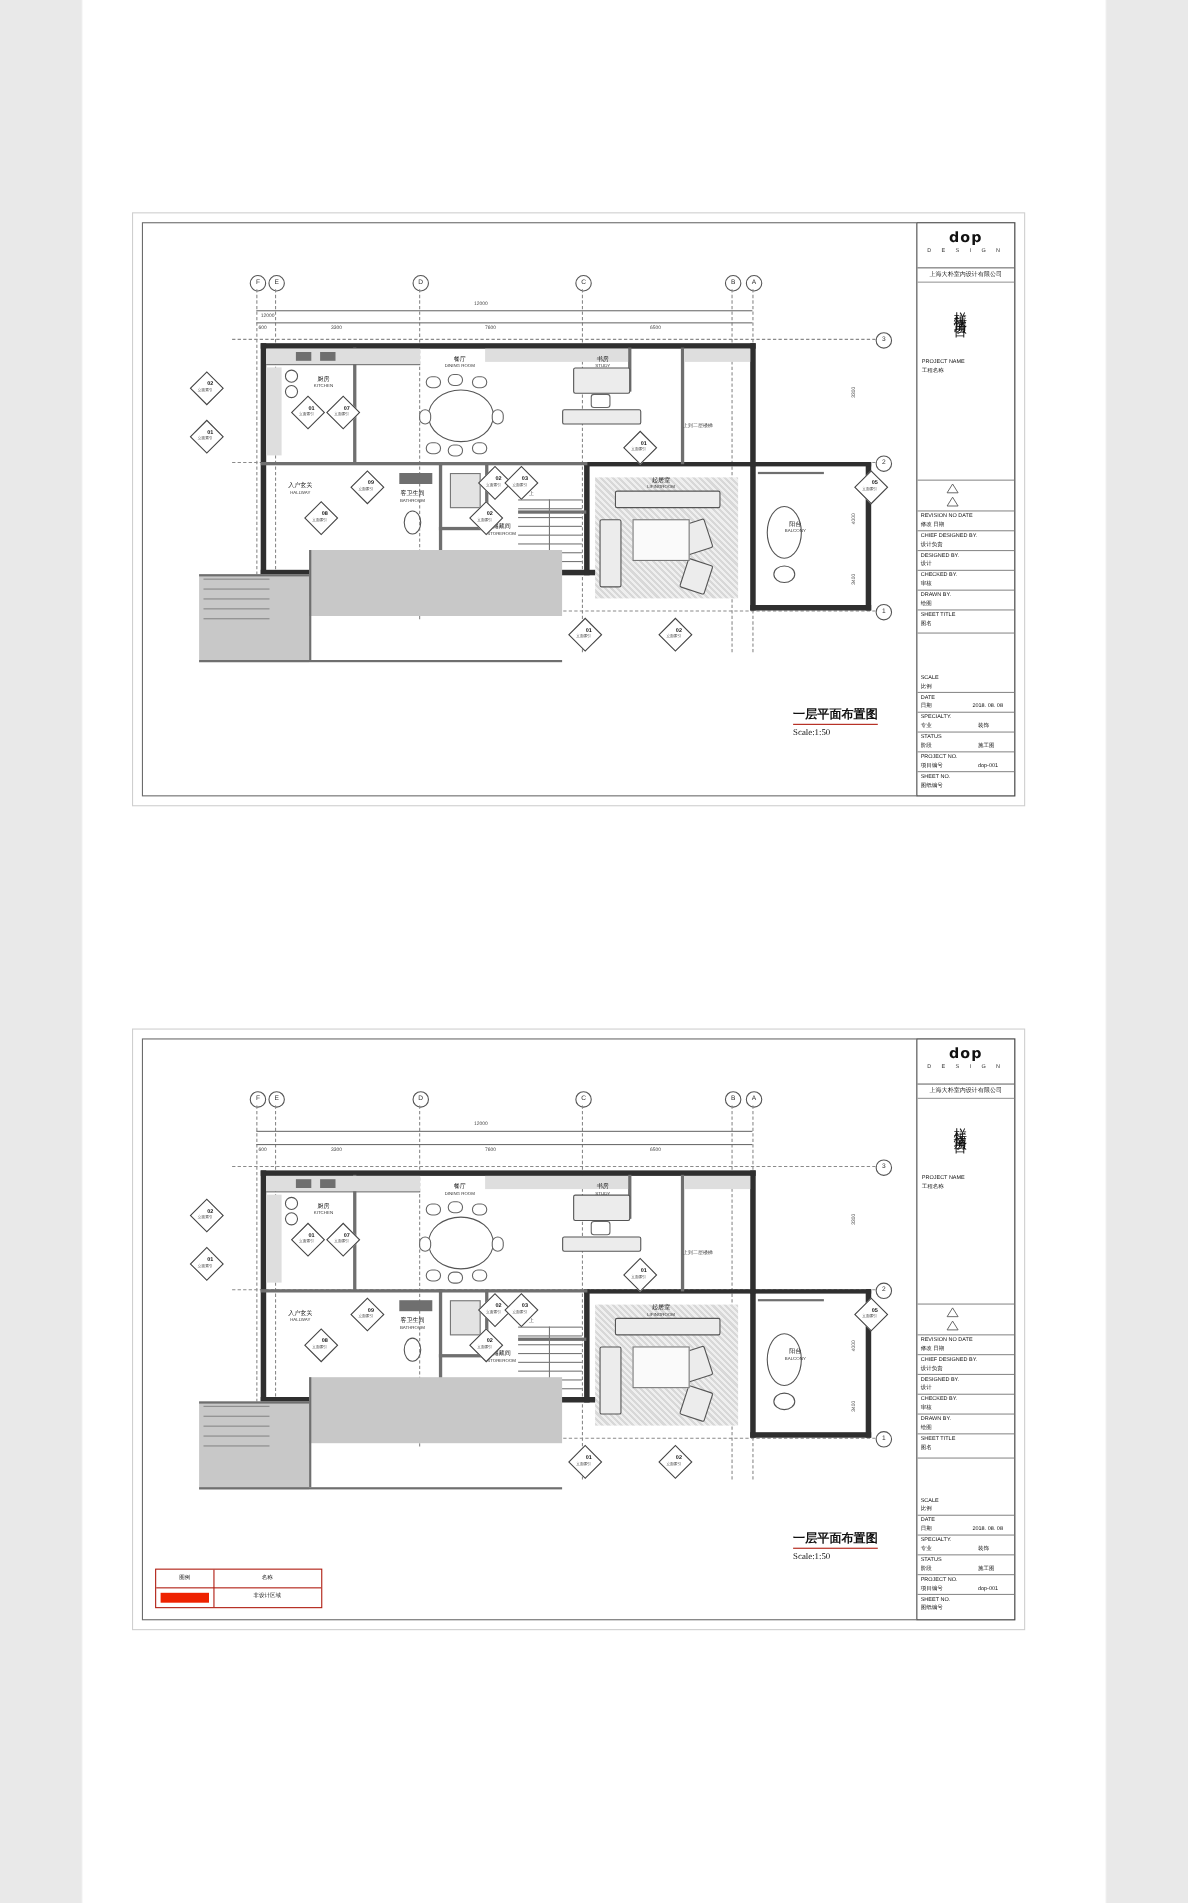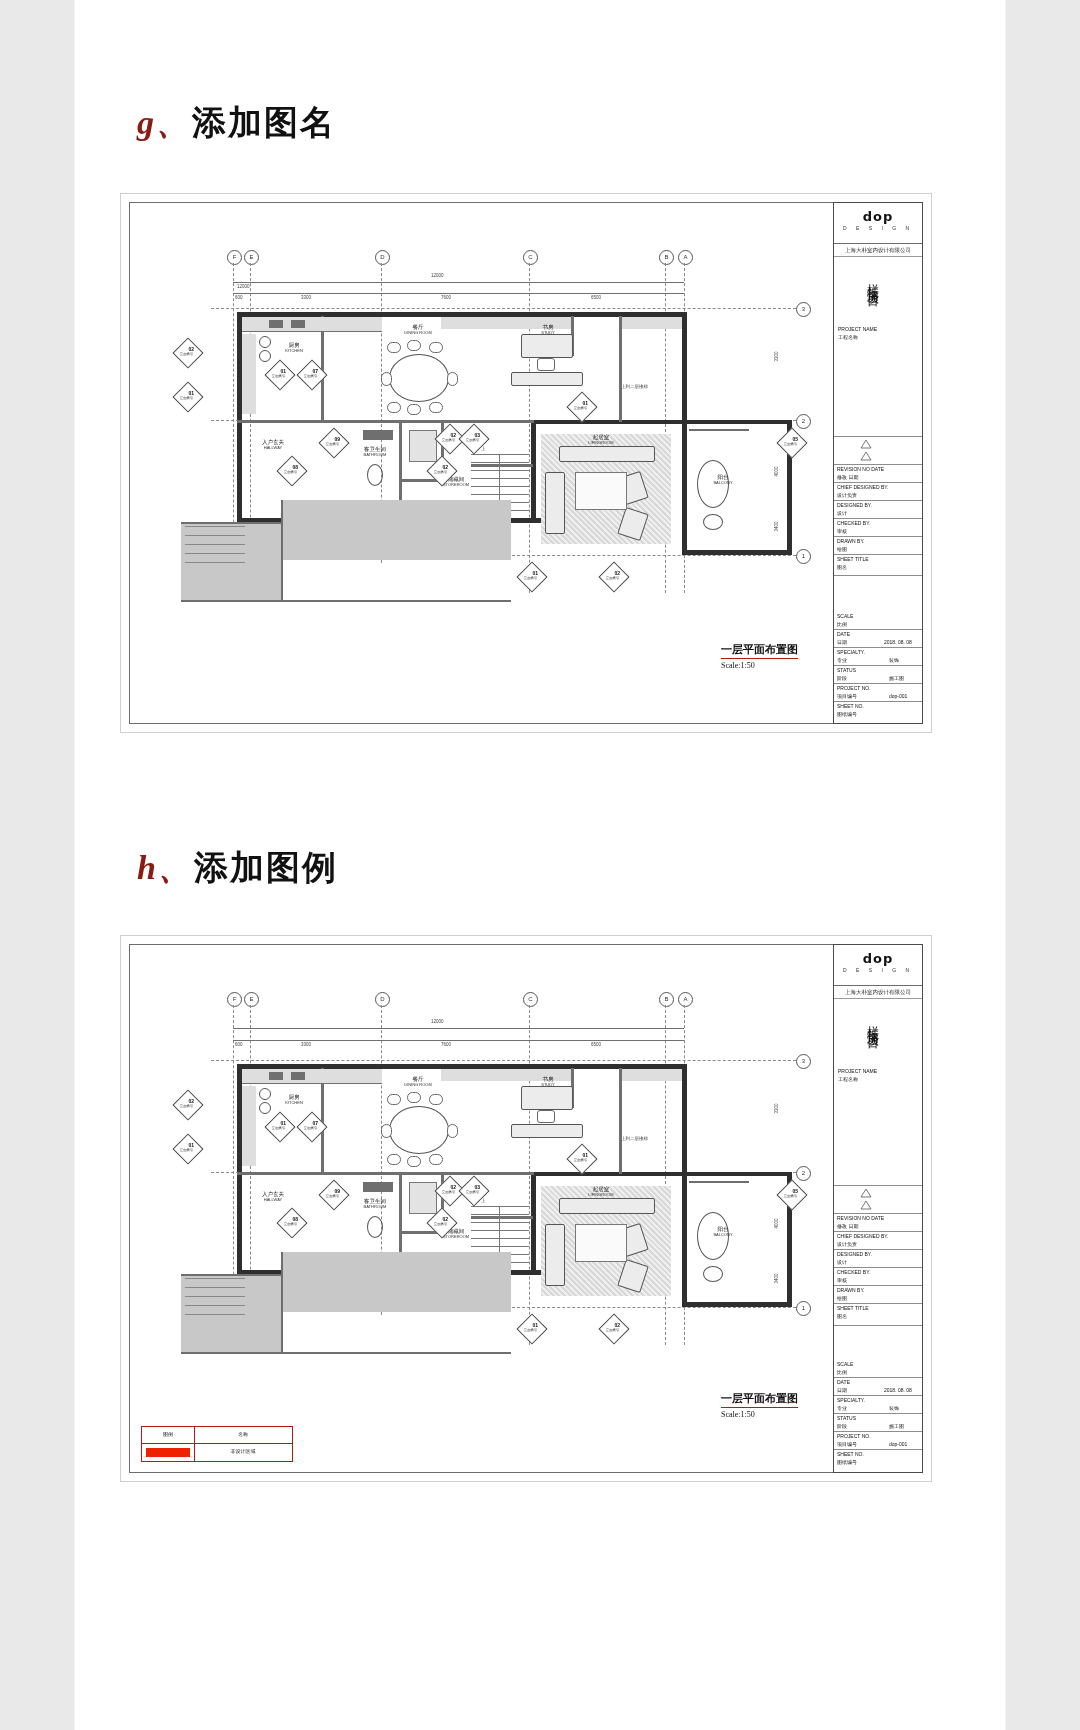--- a/index.html
+++ b/index.html
@@ -49,23 +49,20 @@
   .sofa{position:absolute;border:1px solid #555;background:#ececec;border-radius:2px;}
   .bedfill{position:absolute;background:#e3e3e3;border:1px solid #777;}
   .stair{position:absolute;}
   .stair div{position:absolute;background:#777;}
 </style>
 </head>
 <body>
 
 <div class="page">
 
-  <div class="section-title" style="left:62px;top:100px;">
-    <span class="lead">g、</span><span>添加图名</span>
-  </div>
 
   <div class="sheet" id="sheet1" style="left:45px;top:193px;width:810px;height:538px;">
     <div class="inner-frame"></div>
 
     <div class="tb" style="right:8px;">
       <div class="logo-box">
         <div class="logo">dop</div>
         <div class="sub">D E S I G N</div>
       </div>
       <div class="company">上海大朴室内设计有限公司</div>
@@ -338,23 +335,20 @@
           <i>立面索引</i>
         </div>
     </div>
 
     <div class="title-note" style="left:600px;top:448px;">
       <div class="t1">一层平面布置图</div>
       <div class="t2">Scale:1:50</div>
     </div>
   </div>
 
-  <div class="section-title" style="left:62px;top:845px;">
-    <span class="lead">h、</span><span>添加图例</span>
-  </div>
 
   <div class="sheet" id="sheet2" style="left:45px;top:935px;width:810px;height:545px;">
     <div class="inner-frame"></div>
 
     <div class="tb" style="right:8px;">
       <div class="logo-box">
         <div class="logo">dop</div>
         <div class="sub">D E S I G N</div>
       </div>
       <div class="company">上海大朴室内设计有限公司</div>

